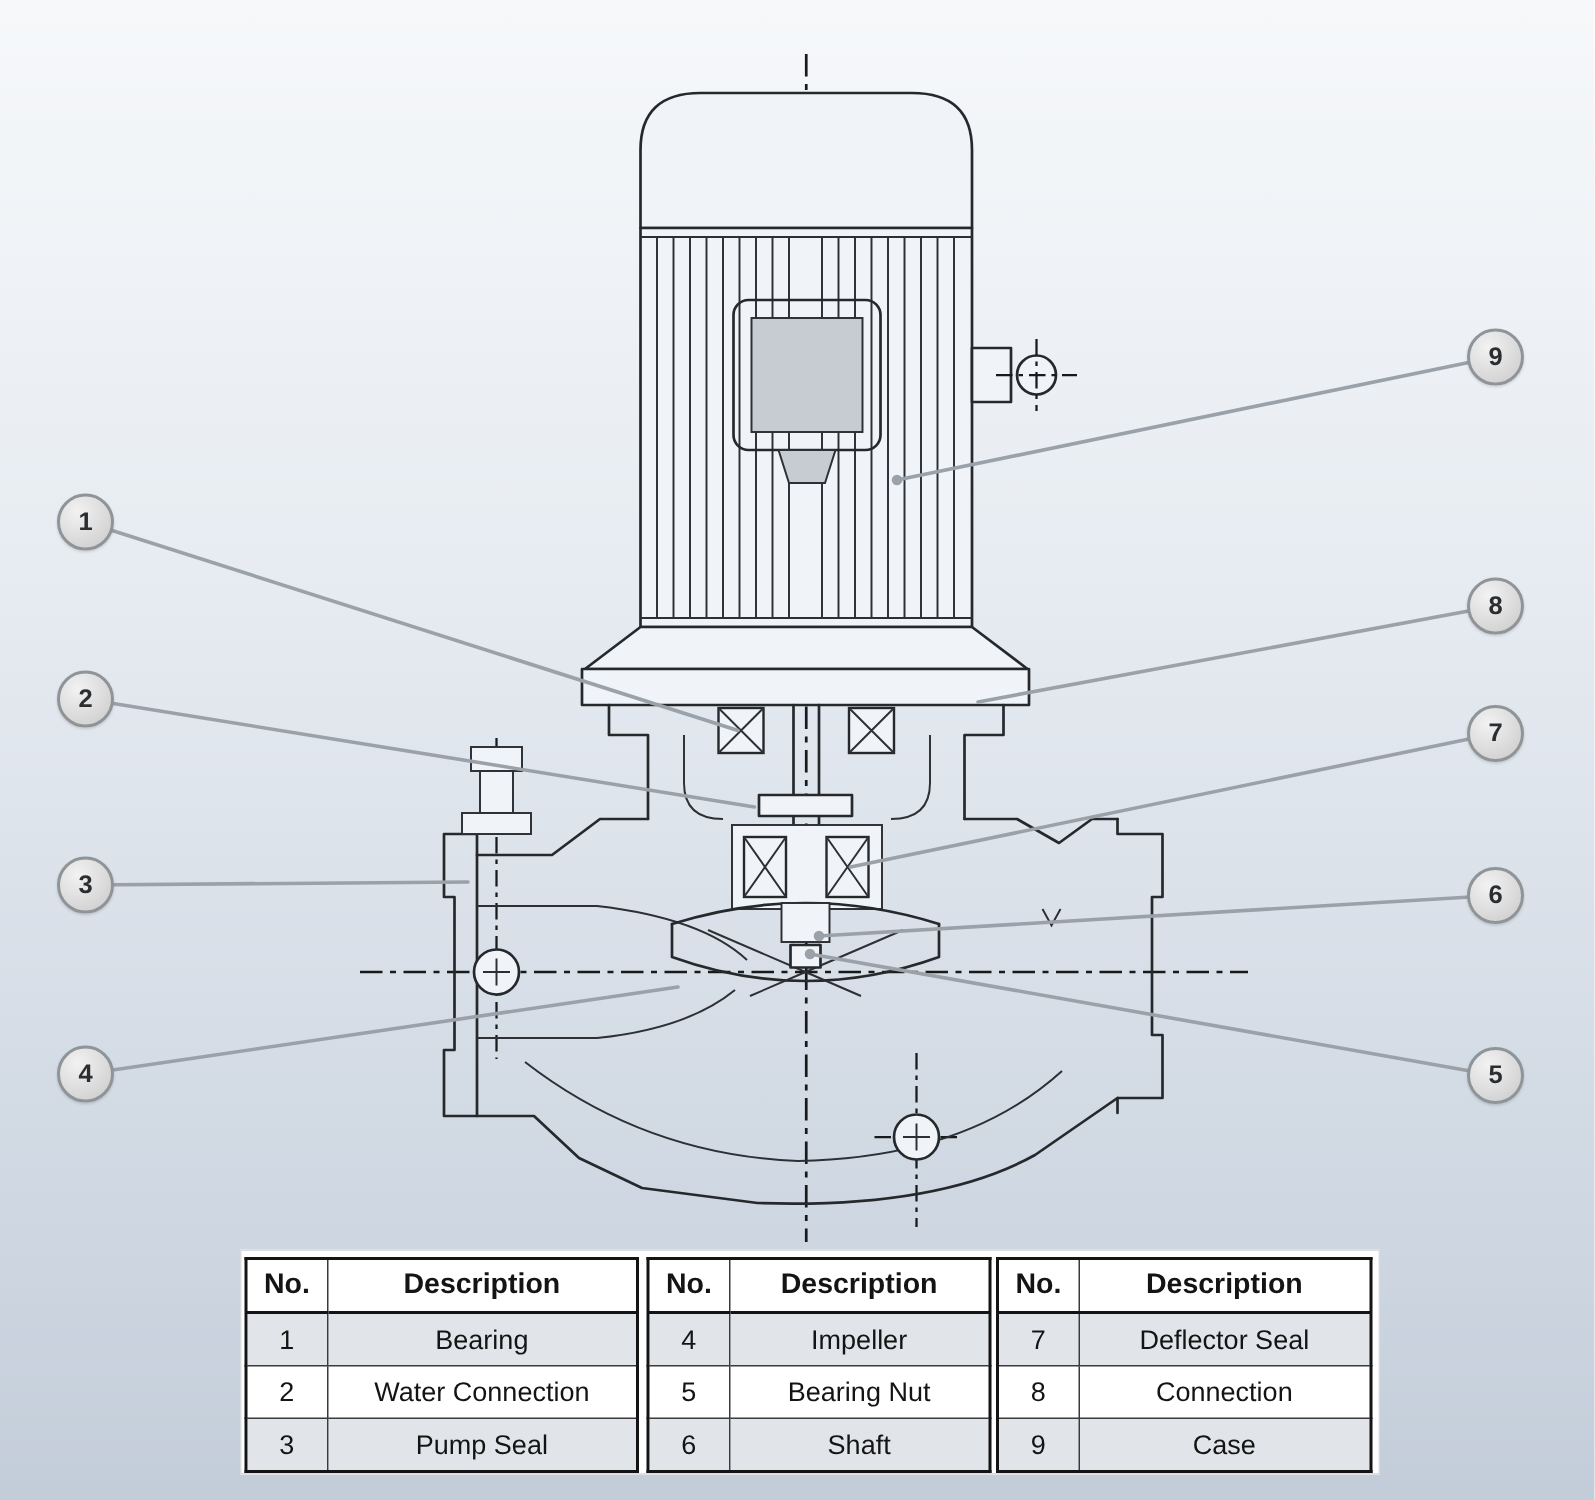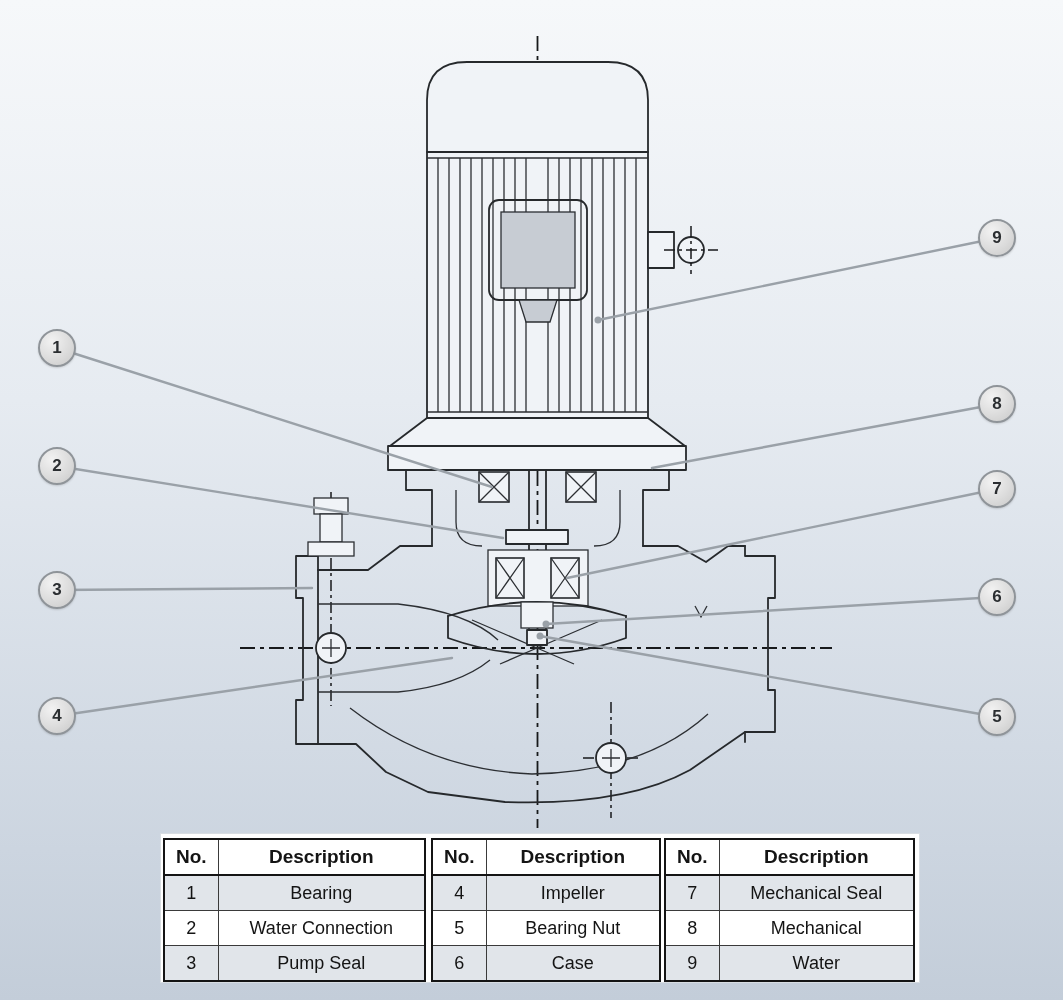--- a/index.html
+++ b/index.html
@@ -254,45 +254,45 @@
       <tr>
         <td>4</td>
         <td>Impeller</td>
       </tr>
       <tr>
         <td>5</td>
         <td>Bearing Nut</td>
       </tr>
       <tr>
         <td>6</td>
-        <td>Case</td>
+        <td>Shaft</td>
       </tr>
     </tbody>
   </table>
 
   <table class="parts t3">
     <colgroup>
         <col class="c-no">
         <col>
       </colgroup>
     <thead>
       <tr>
         <th>No.</th>
         <th>Description</th>
       </tr>
     </thead>
     <tbody>
       <tr>
         <td>7</td>
-        <td>Mechanical Seal</td>
+        <td>Deflector Seal</td>
       </tr>
       <tr>
         <td>8</td>
-        <td>Mechanical</td>
+        <td>Connection</td>
       </tr>
       <tr>
         <td>9</td>
-        <td>Water</td>
+        <td>Case</td>
       </tr>
     </tbody>
   </table>
 
 </div>
 
 </body></html>

